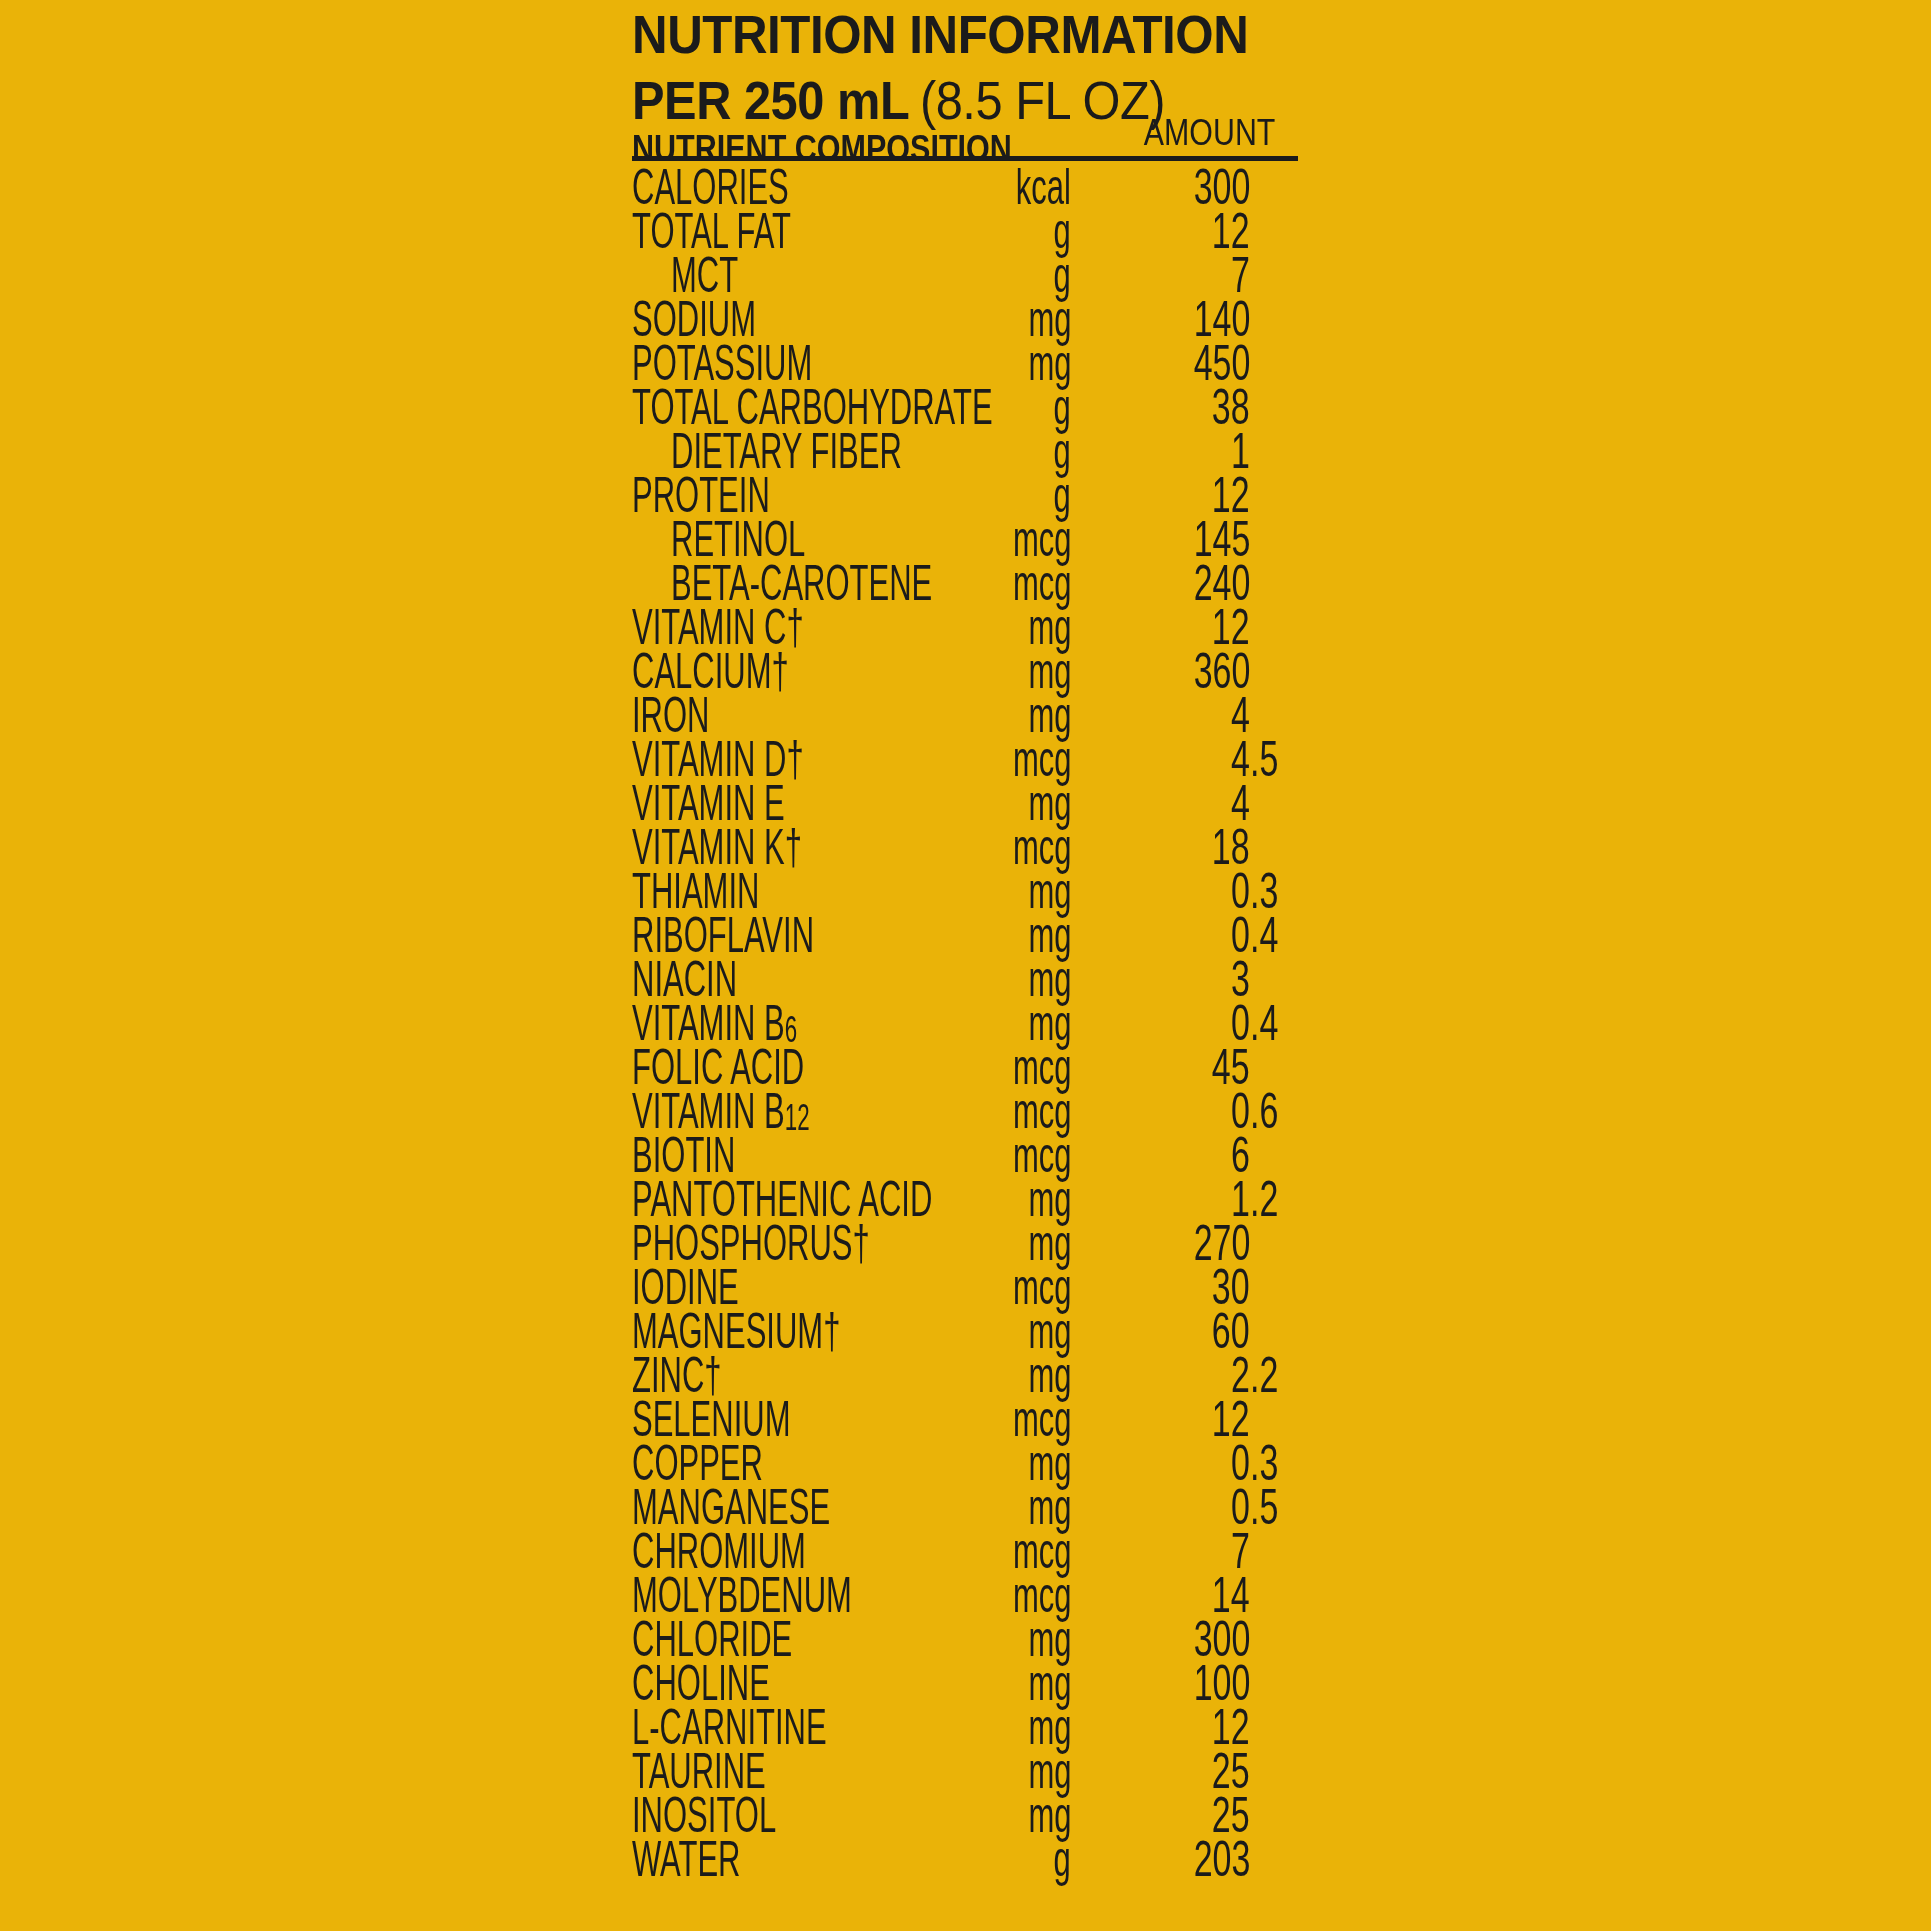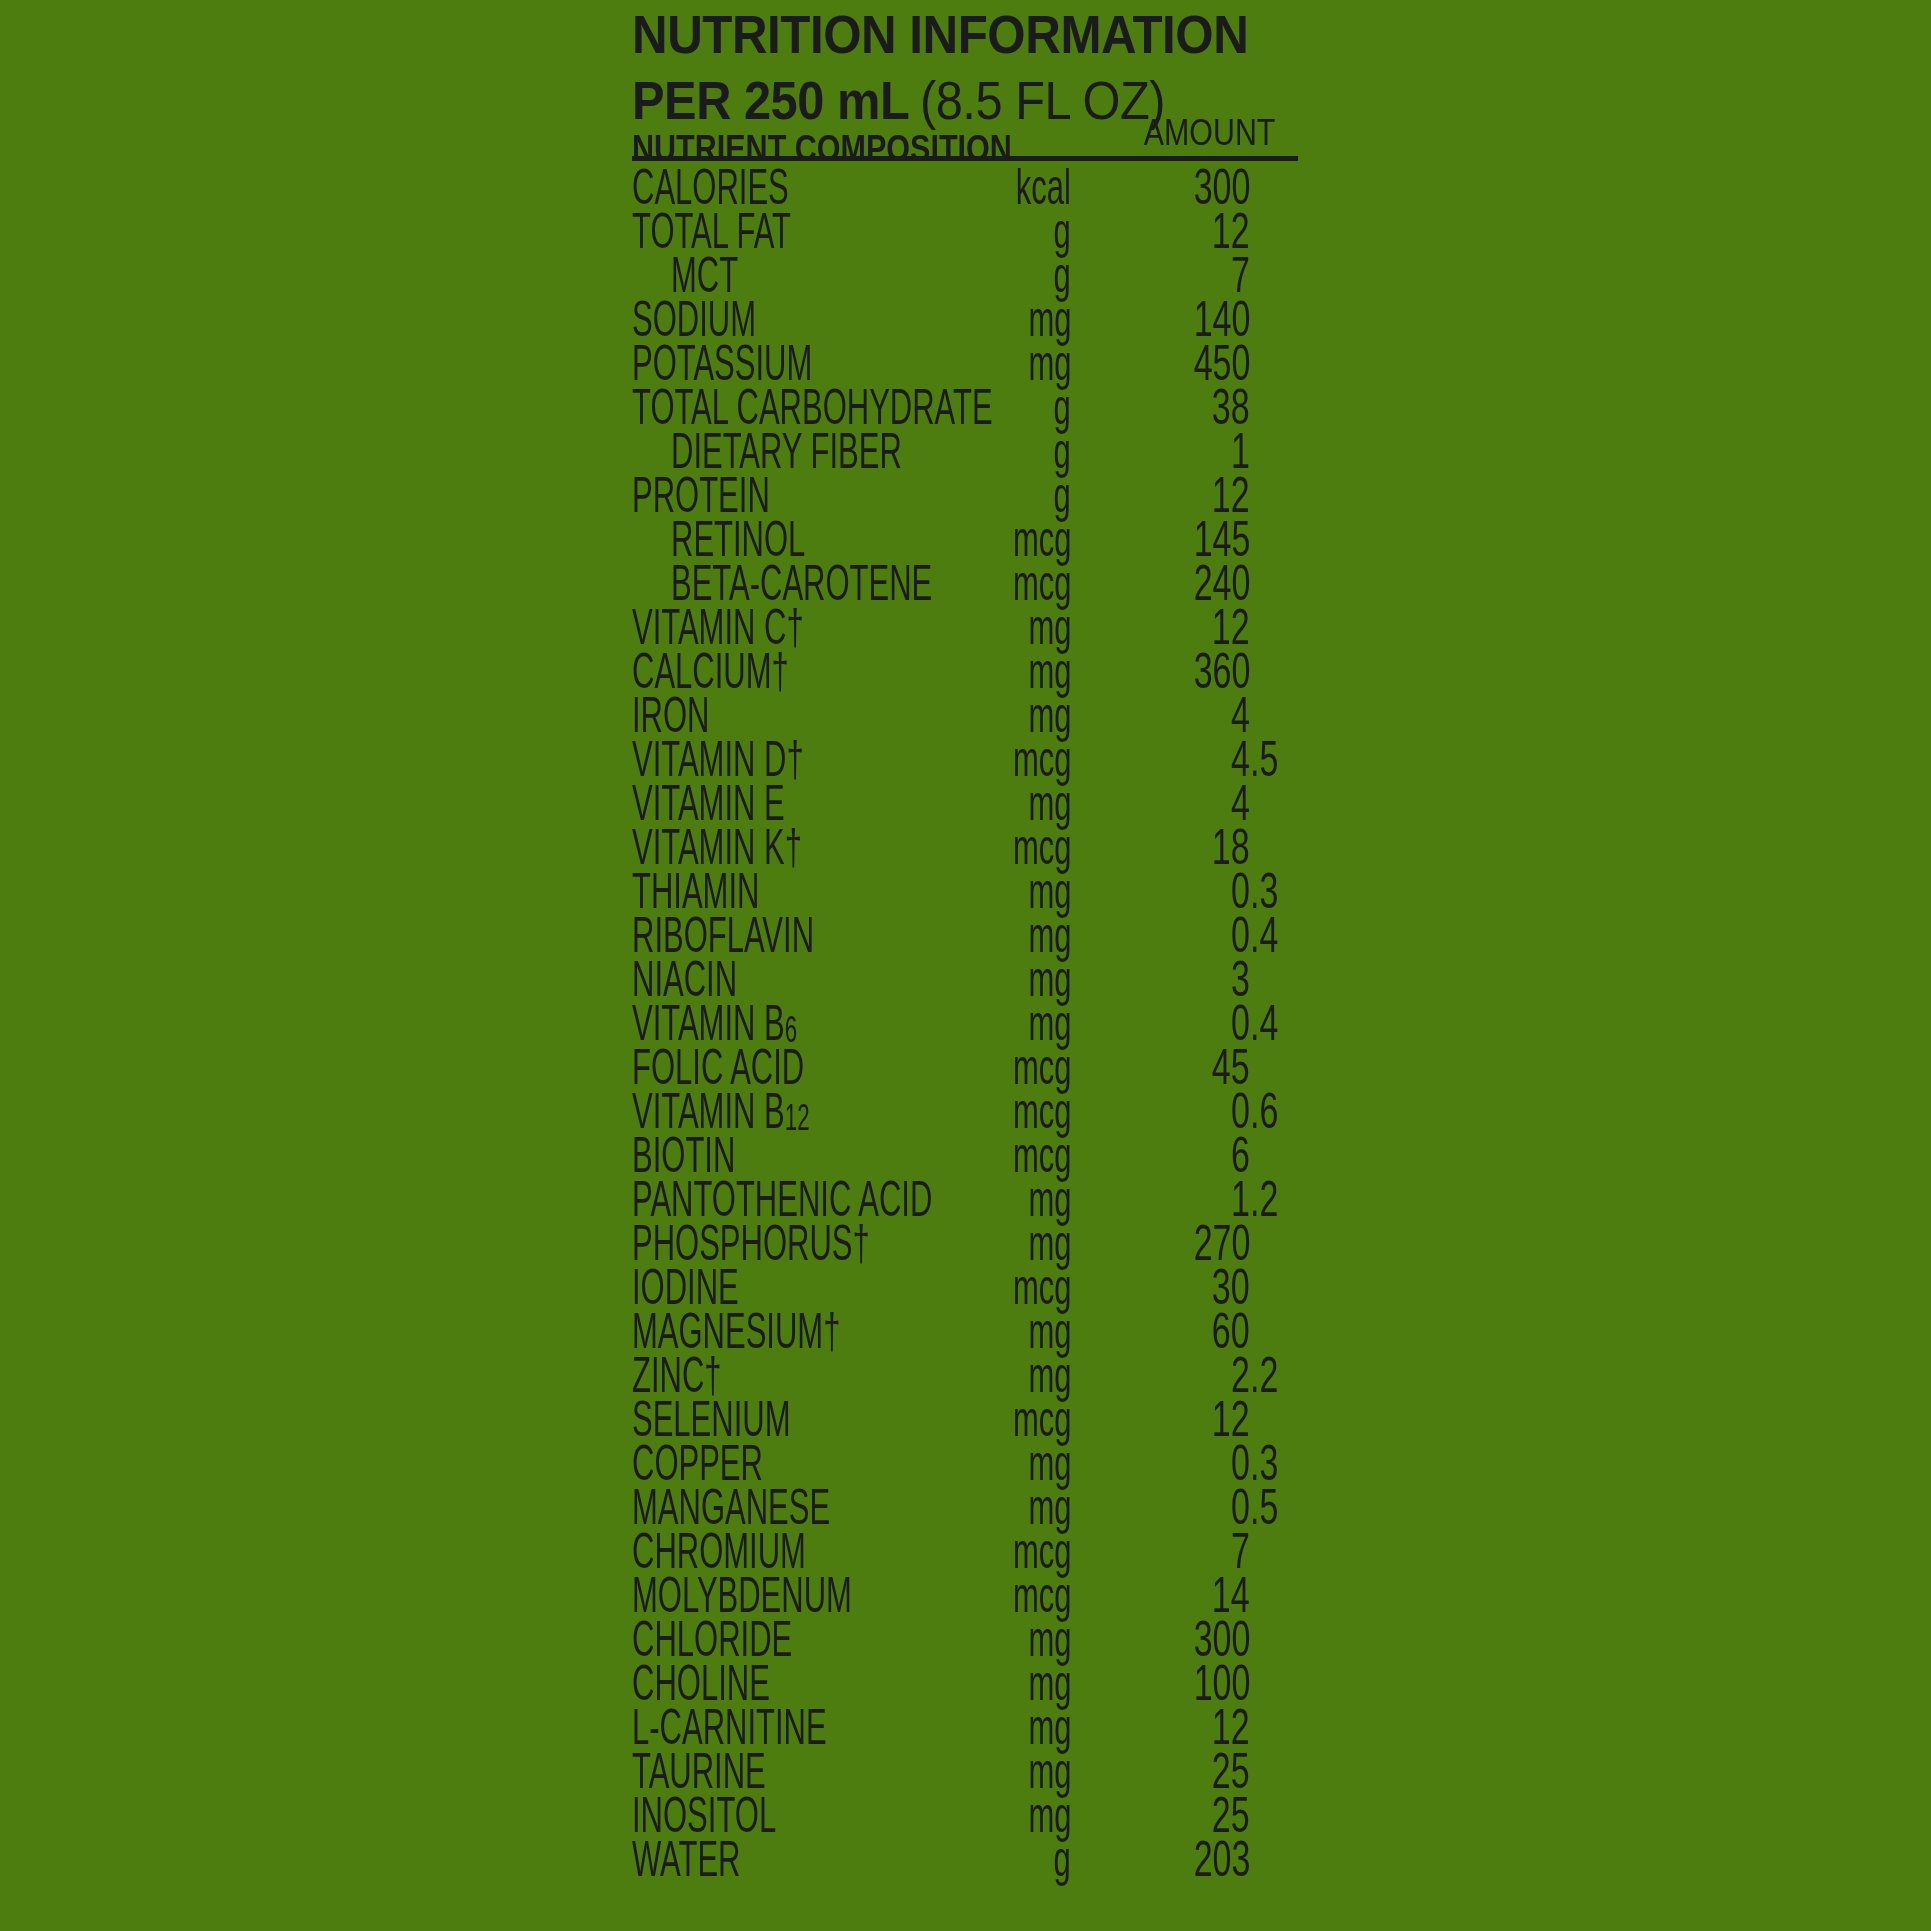--- a/index.html
+++ b/index.html
@@ -4,21 +4,21 @@
 <style>
   html, body {
     margin: 0;
     padding: 0;
     background: #ffffff;
   }
   #canvas {
     position: relative;
     width: 1931px;
     height: 1931px;
-    background: #4d7c0f;
+    background: #eab308;
     overflow: hidden;
     font-family: "Liberation Sans", "DejaVu Sans", sans-serif;
     color: #1b1b1b;
   }
   .label {
     position: absolute;
     left: 632px;
     top: 0;
     width: 666px;
     height: 1931px;

